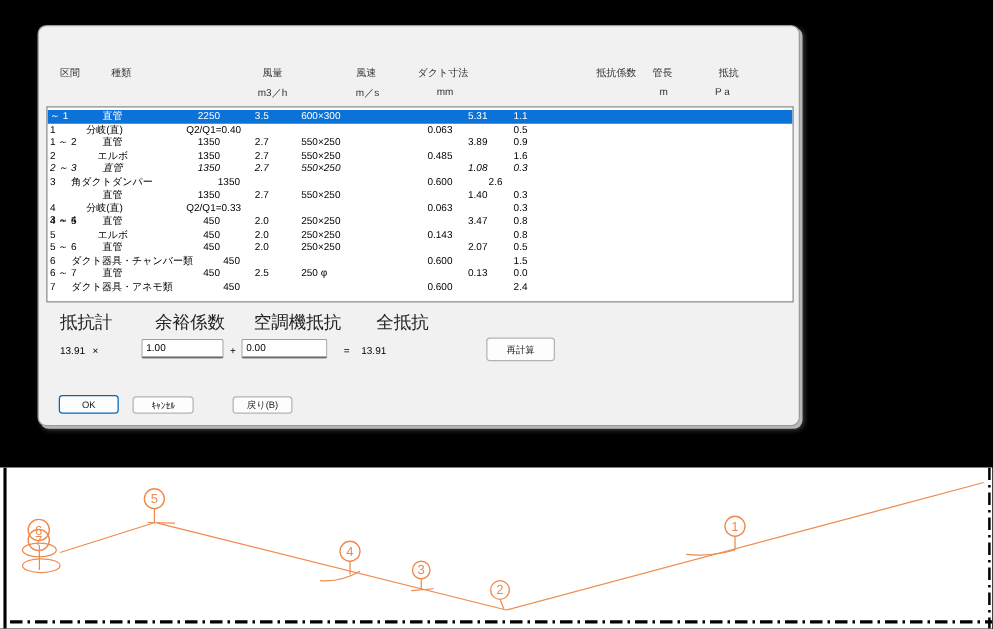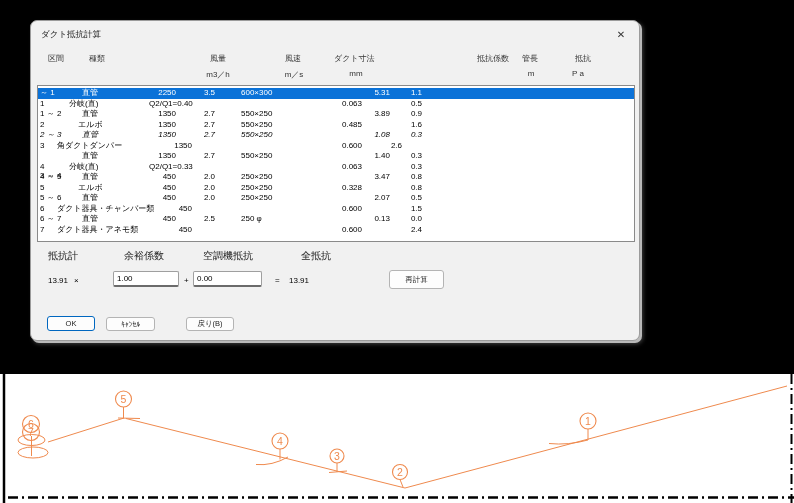--- a/index.html
+++ b/index.html
@@ -21,21 +21,21 @@
   .hdr.c{transform:translateX(-50%);}
 
   .listbox{position:absolute;left:6px;top:64px;width:598px;height:157px;
            background:#fff;border:1px solid #8a8a8a;box-sizing:border-box;overflow:hidden;}
   .lrow{position:absolute;left:0;width:596px;height:10.5px;font-size:8px;line-height:10.5px;
         color:#000;white-space:nowrap;}
   .lrow.selected{background:#0b72d8;color:#fff;}
   .lrow span{position:absolute;top:0;line-height:10.5px;}
   .num{text-align:right;}
 
-  .sum-label{position:absolute;font-size:10px;color:#222;white-space:nowrap;}
+  .sum-label{position:absolute;font-size:14px;color:#222;white-space:nowrap;}
   .sum-val{position:absolute;font-size:8px;color:#000;white-space:nowrap;}
   .op{position:absolute;font-size:8px;color:#000;}
   .field{position:absolute;height:16px;background:#fff;border:1px solid #9f9f9f;
          border-bottom:2px solid #6b6b6b;border-radius:2px;box-sizing:border-box;
          font-size:8px;padding:0 3px;font-family:"Liberation Sans",sans-serif;color:#000;}
   .btn{position:absolute;background:#fdfdfd;border:1px solid #b4b4b4;border-radius:3px;
        font-size:7.5px;color:#1a1a1a;display:flex;align-items:center;justify-content:center;
        box-sizing:border-box;cursor:pointer;font-family:"Liberation Sans",sans-serif;}
   .btn.default{border:1px solid #0067c0;}
 
@@ -44,24 +44,20 @@
   .drawing svg{position:absolute;left:0;top:0;}
   .balloon-digit{font-family:"Liberation Sans",sans-serif;font-size:10.5px;}
 </style>
 </head>
 <body>
 
 <div class="screen">
 
   <div class="dialog">
 
-    <div class="titlebar">
-      <span class="title">ダクト抵抗計算</span>
-      <span class="close-btn">✕</span>
-    </div>
 
     <span class="hdr" style="left:17px;top:32px">区間</span>
     <span class="hdr" style="left:58px;top:32px">種類</span>
     <span class="hdr c" style="left:187px;top:32px">風量</span>
     <span class="hdr c" style="left:187px;top:48px">m3／h</span>
     <span class="hdr c" style="left:262px;top:32px">風速</span>
     <span class="hdr c" style="left:263px;top:48px">m／s</span>
     <span class="hdr" style="left:303px;top:32px">ダクト寸法</span>
     <span class="hdr c" style="left:325px;top:48px">mm</span>
     <span class="hdr c" style="left:462px;top:32px">抵抗係数</span>
@@ -145,21 +141,21 @@
           <span style="left: 203px;">250×250</span>
           <span class="num" style="left: 292px; width: 60px;">3.47</span>
           <span class="num" style="left: 324px; width: 60px;">0.8</span>
         </div>
         <div class="lrow" style="top: 96.5px;">
           <span style="left: 2px;">5</span>
           <span style="left: 40px;">エルボ</span>
           <span class="num" style="left: 78px; width: 60px;">450</span>
           <span class="num" style="left: 137px; width: 40px;">2.0</span>
           <span style="left: 203px;">250×250</span>
-          <span class="num" style="left: 264px; width: 60px;">0.328</span>
+          <span class="num" style="left: 264px; width: 60px;">0.143</span>
           <span class="num" style="left: 324px; width: 60px;">0.8</span>
         </div>
         <div class="lrow" style="top: 107px;">
           <span style="left: 2px;">5 ～ 6</span>
           <span style="left: 44px;">直管</span>
           <span class="num" style="left: 78px; width: 60px;">450</span>
           <span class="num" style="left: 137px; width: 40px;">2.0</span>
           <span style="left: 203px;">250×250</span>
           <span class="num" style="left: 292px; width: 60px;">2.07</span>
           <span class="num" style="left: 324px; width: 60px;">0.5</span>

